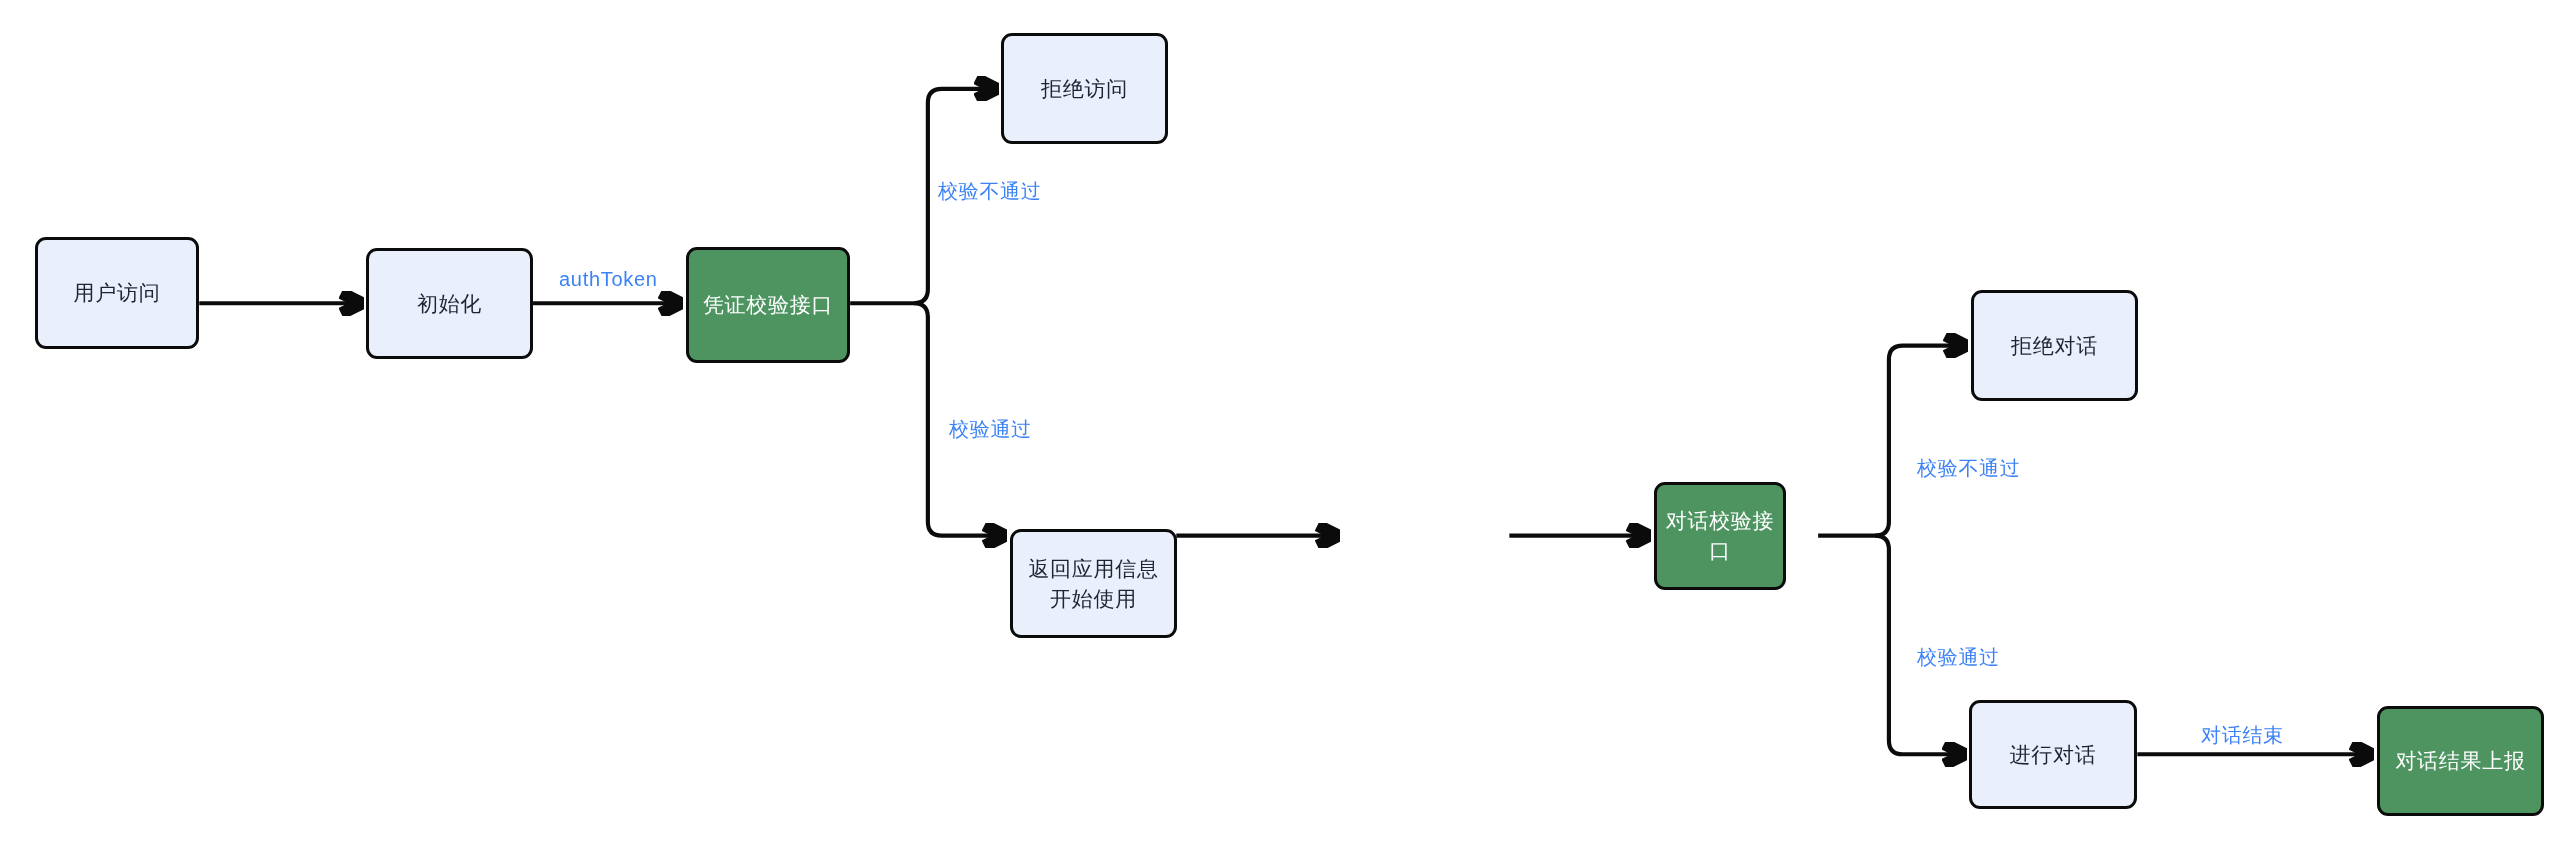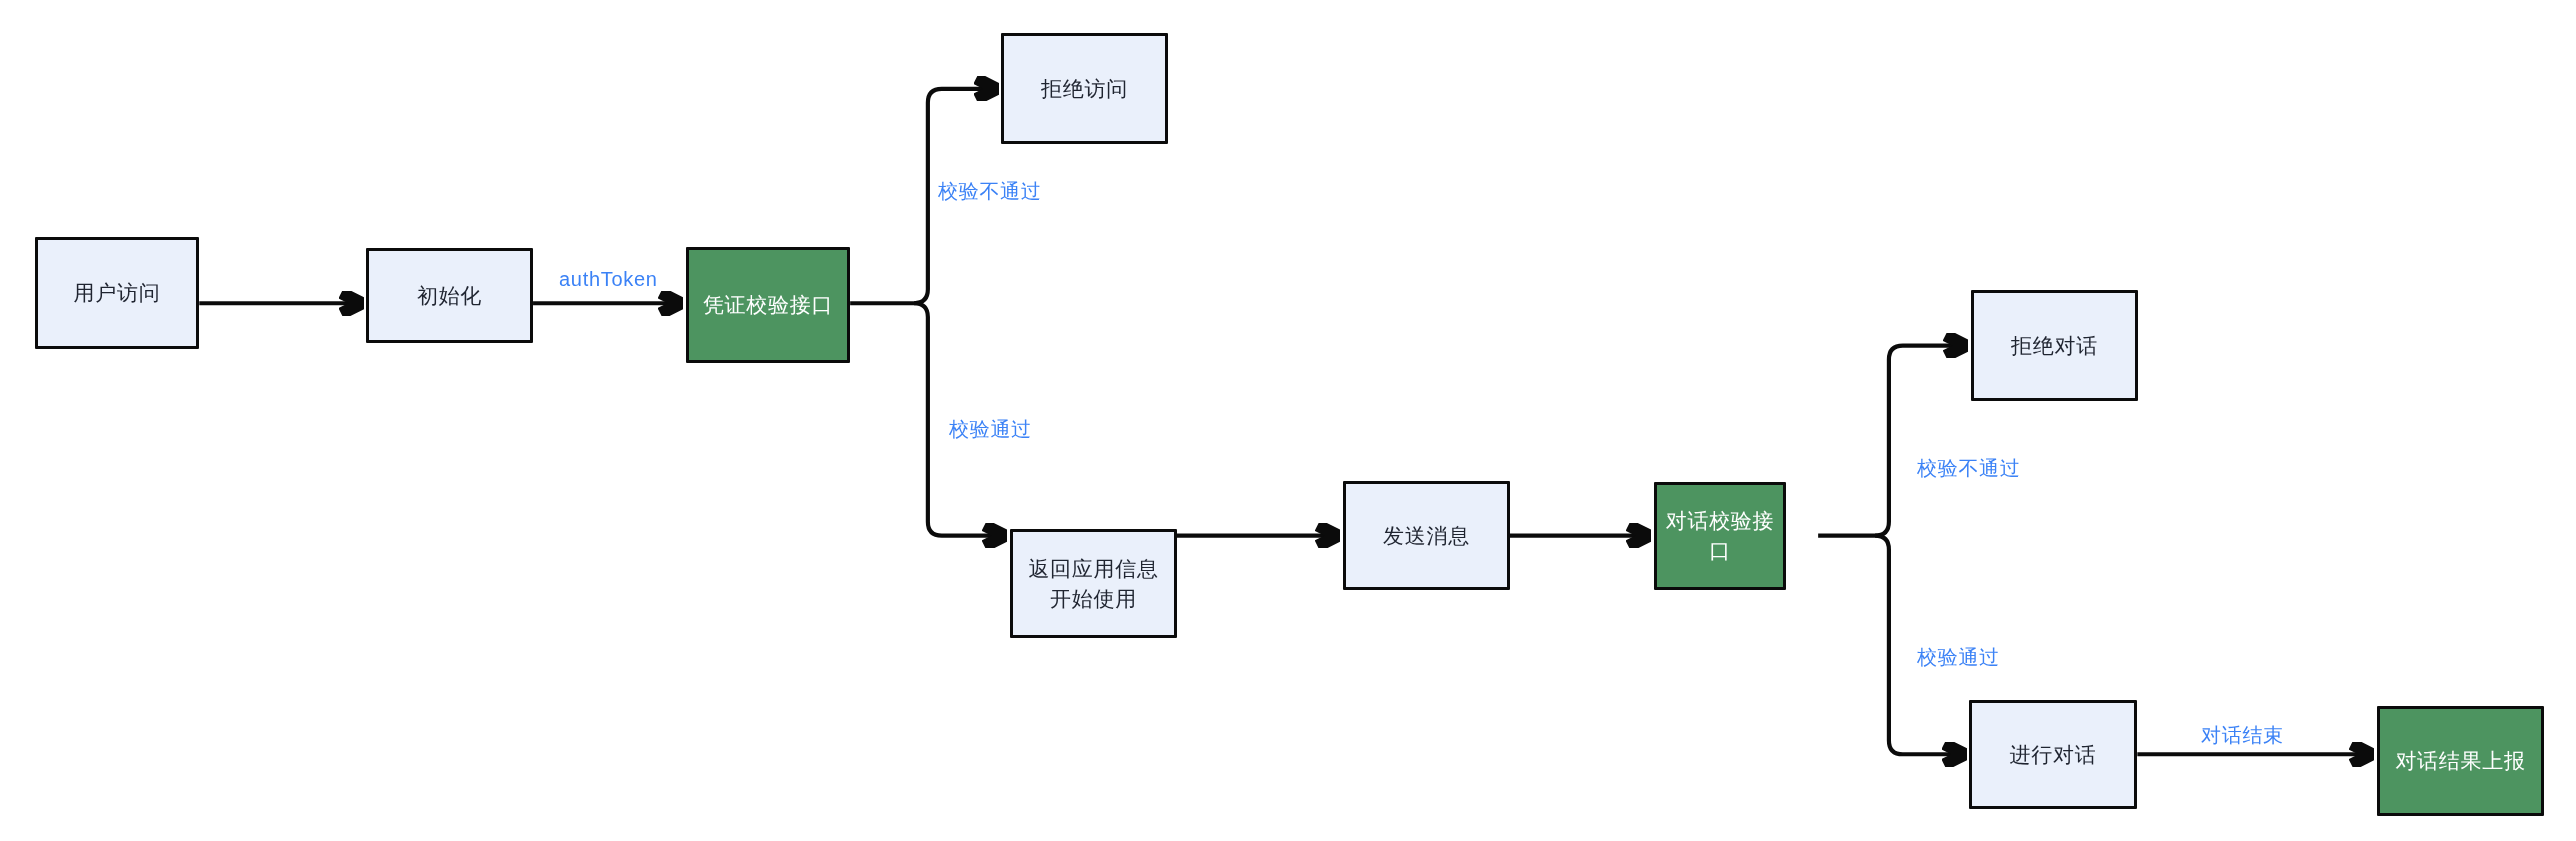--- a/index.html
+++ b/index.html
@@ -12,21 +12,21 @@
     width: 2576px;
     height: 841px;
     background: #ffffff;
     font-family: "Liberation Sans", "DejaVu Sans", sans-serif;
     overflow: hidden;
   }
   .node {
     position: absolute;
     box-sizing: border-box;
     border: 3.5px solid #0b0b0b;
-    border-radius: 1px;
+    border-radius: 11px;
     display: flex;
     align-items: center;
     justify-content: center;
     text-align: center;
     line-height: 1.42;
     font-size: 21px;
     letter-spacing: 0.7px;
     white-space: pre-line;
   }
   .node.blue {
@@ -92,40 +92,37 @@
 
     <path d="M 2702 772 Q 2722 772 2722 792 L 2722 1067 Q 2722 1087 2742 1087 L 2830 1087" marker-end="url(#arrow)"></path>
 
     <path d="M 3080 1087 L 3417 1087" marker-end="url(#arrow)"></path>
   </svg>
 
   <div class="node blue" style="left:35px; top:237px; width:164px; height:112px;">
     <span>用户访问</span>
   </div>
 
-  <div class="node blue" style="left:366px; top:248px; width:167px; height:95px;">
+  <div class="node blue" style="left:366px; top:248px; width:167px; height:111px;">
     <span>初始化</span>
   </div>
 
   <div class="node green" style="left:686px; top:247px; width:164px; height:116px;">
     <span>凭证校验接口</span>
   </div>
 
   <div class="node blue" style="left:1001px; top:33px; width:167px; height:111px;">
     <span>拒绝访问</span>
   </div>
 
   <div class="node blue" style="left:1010px; top:481px; width:167px; height:109px;margin-top:48px;">
     <span>返回应用信息
 开始使用</span>
   </div>
 
-  <div class="node blue" style="left:1343px; top:481px; width:167px; height:109px;">
-    <span>发送消息</span>
-  </div>
 
   <div class="node green" style="left:1654px; top:482px; width:132px; height:108px;">
     <span>对话校验接口</span>
   </div>
 
   <div class="node blue" style="left:1971px; top:290px; width:167px; height:111px;">
     <span>拒绝对话</span>
   </div>
 
   <div class="node blue" style="left:1969px; top:700px; width:168px; height:109px;">

